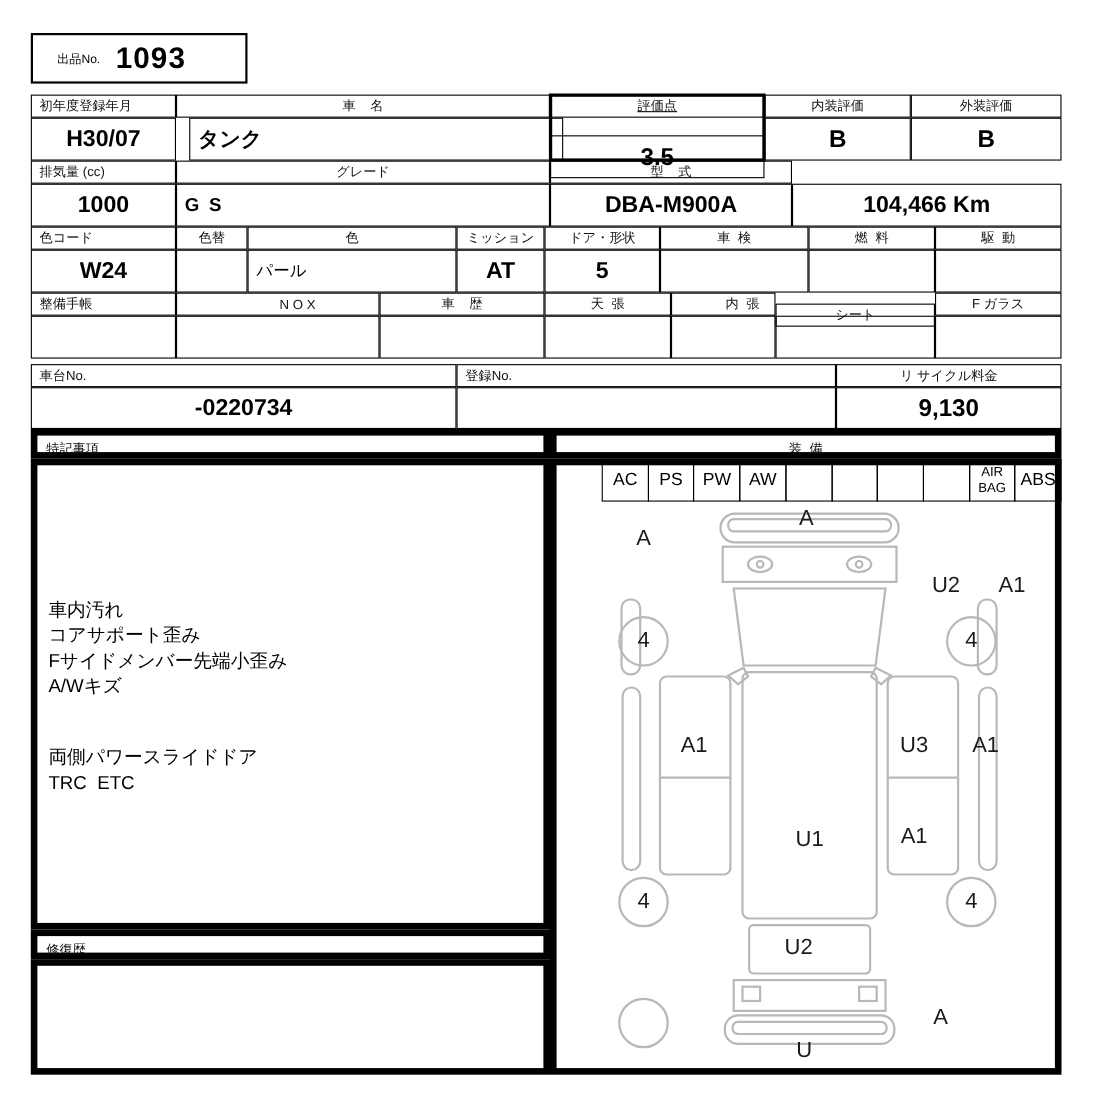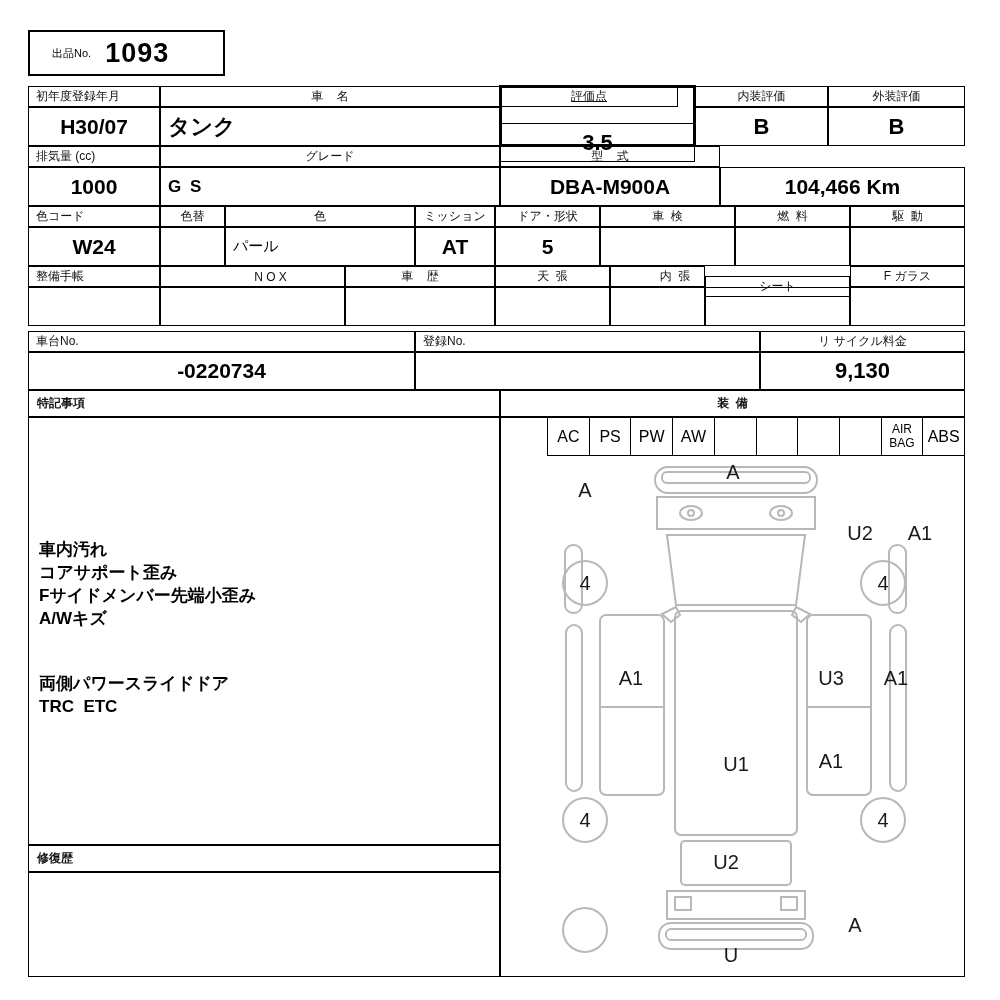--- a/index.html
+++ b/index.html
@@ -3,29 +3,29 @@
 <meta charset="utf-8">
 <style>
   html,body{margin:0;padding:0;background:#fff;}
   .sheet{position:relative;width:1000px;height:1000px;background:#fff;
          font-family:"Liberation Sans",sans-serif;color:#000;overflow:hidden;}
   .cell{position:absolute;box-sizing:border-box;border:1px solid #000;
         display:flex;align-items:center;justify-content:center;overflow:hidden;white-space:pre;}
   .hc{height:21px;font-size:12px;color:#111;}
   .vc{height:39px;font-size:21px;font-weight:bold;}
   .l{justify-content:flex-start;padding-left:7px;}
-  .f19{font-size:22px;} .f17{font-size:17px;letter-spacing:2px;} .f22{font-size:22px;}
+  .f19{font-size:19px;margin-left:12px;} .f17{font-size:17px;letter-spacing:2px;} .f22{font-size:22px;}
   .regw{font-weight:normal;font-size:15px;}
   .lotbox{position:absolute;left:28px;top:30px;width:197px;height:46px;box-sizing:border-box;
           border:2px solid #000;display:flex;align-items:center;}
   .lot-label{font-size:11px;margin-left:22px;}
   .lot-value{font-size:27px;font-weight:bold;margin-left:14px;letter-spacing:1px;}
   .score-box{position:absolute;left:499px;top:85px;width:197px;height:62px;box-sizing:border-box;
              border:3px solid #000;pointer-events:none;background:transparent;}
-  .panel{position:absolute;box-sizing:border-box;border:1px solid #000000;font-weight:bold;}
+  .panel{position:absolute;box-sizing:border-box;border:6px solid #000000;}
   .panel-label{position:absolute;left:8px;top:4px;font-size:12px;color:#111;white-space:pre;}
   .notes-group{position:absolute;left:10px;}
   .note-line{font-size:17px;line-height:23px;white-space:pre;}
   .eqrow{position:absolute;left:548px;top:417px;width:417px;height:39px;display:flex;}
   .eq-cell{flex:1;box-sizing:border-box;border:1px solid #000;margin-left:-1px;
            display:flex;align-items:center;justify-content:center;font-size:16px;
            white-space:pre-line;text-align:center;line-height:1.1;}
   .eq-cell.multi{font-size:12px;font-weight:normal;}
   .diagram{position:absolute;left:505px;top:455px;width:460px;height:520px;}
   .diagram svg{position:absolute;left:0;top:0;}
@@ -36,21 +36,21 @@
 
 <div class="sheet">
 
   <div class="lotbox">
     <span class="lot-label">出品No.</span>
     <span class="lot-value">1093</span>
   </div>
 
   <div class="cell hc l" style="left:28px;top:86px;width:132px;">初年度登録年月</div>
   <div class="cell hc" style="left:160px;top:86px;width:340px;">車    名</div>
-  <div class="cell hc" style="left:500px;top:86px;width:178px;text-decoration:underline;">評価点</div>
+  <div class="cell hc" style="left:500px;top:86px;width:195px;text-decoration:underline;">評価点</div>
   <div class="cell hc" style="left:695px;top:86px;width:133px;">内装評価</div>
   <div class="cell hc" style="left:828px;top:86px;width:137px;">外装評価</div>
 
   <div class="cell vc" style="left:28px;top:107px;width:132px;">H30/07</div>
   <div class="cell vc l f19" style="left:160px;top:107px;width:340px;">タンク</div>
   <div class="cell vc f22" style="left:500px;top:107px;width:195px;margin-top:16px;">3.5</div>
   <div class="cell vc f22" style="left:695px;top:107px;width:133px;">B</div>
   <div class="cell vc f22" style="left:828px;top:107px;width:137px;">B</div>
 
   <div class="score-box"></div>

